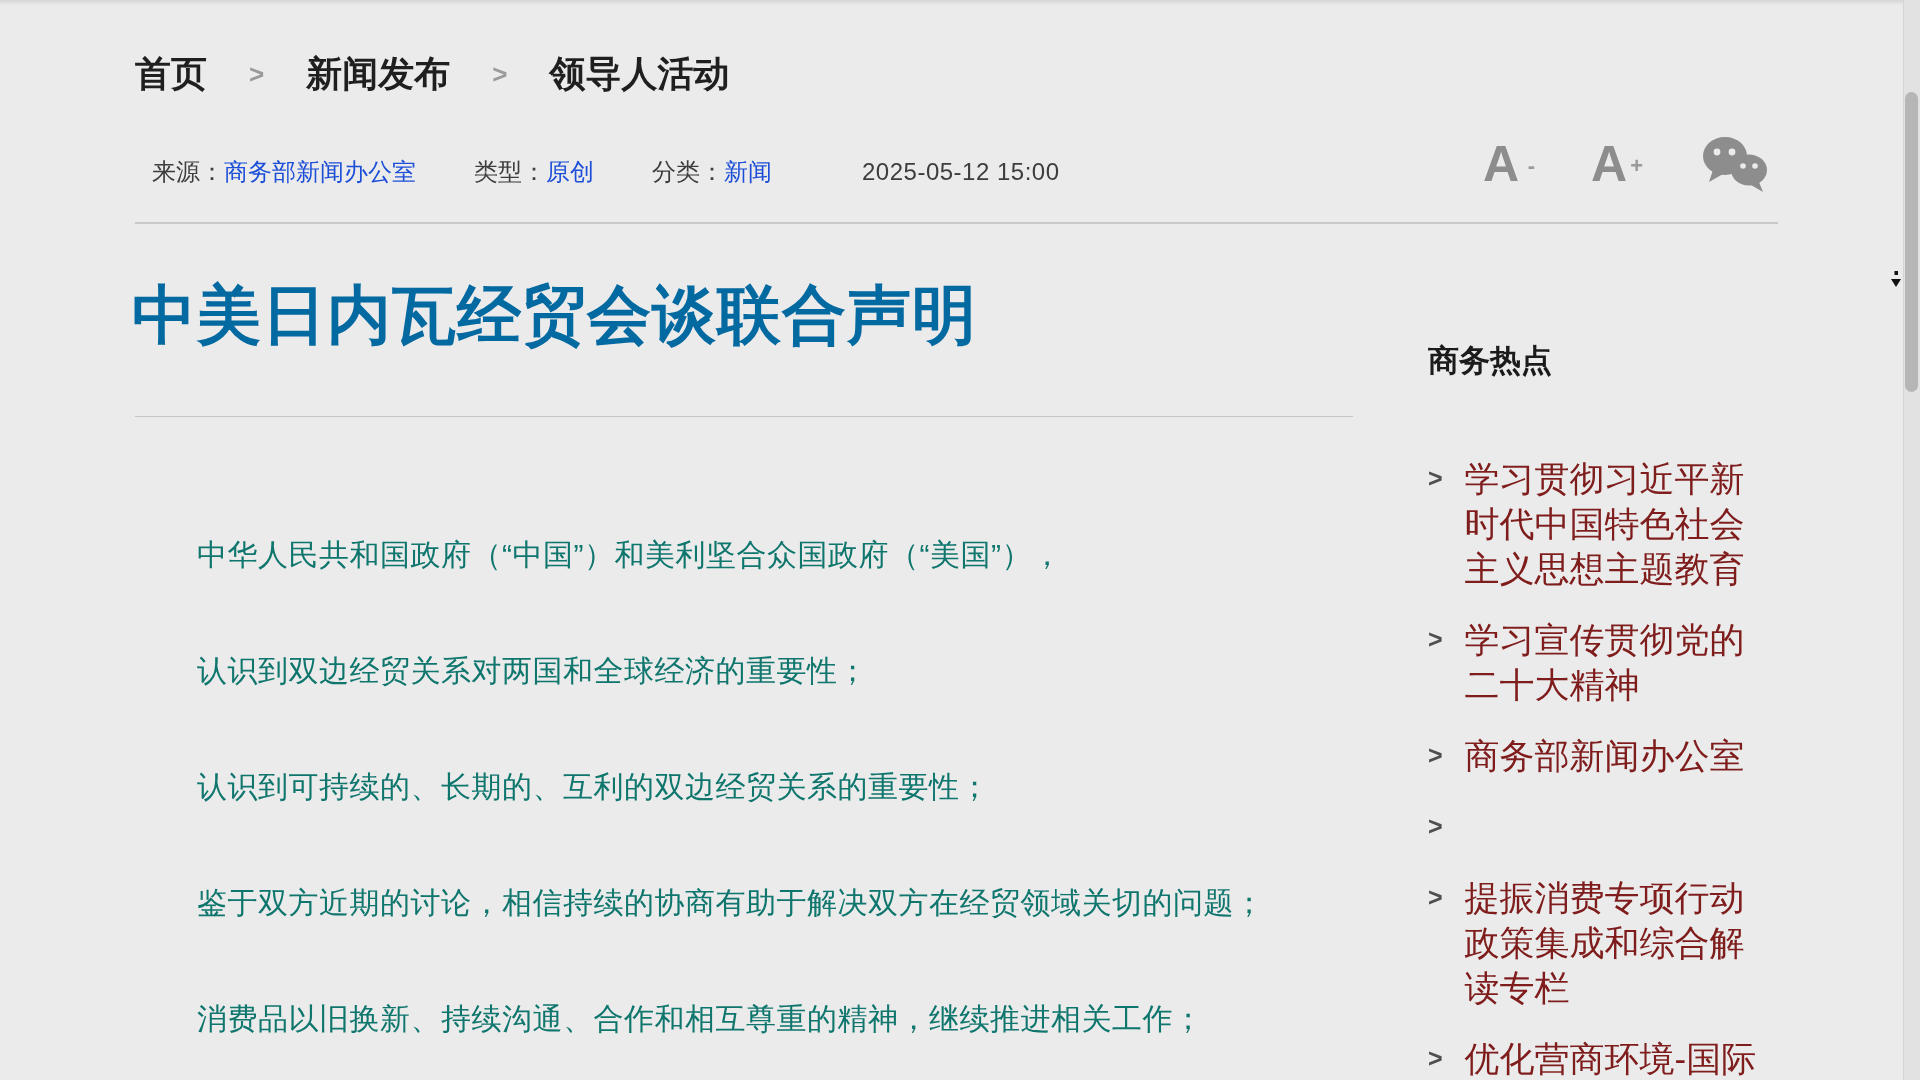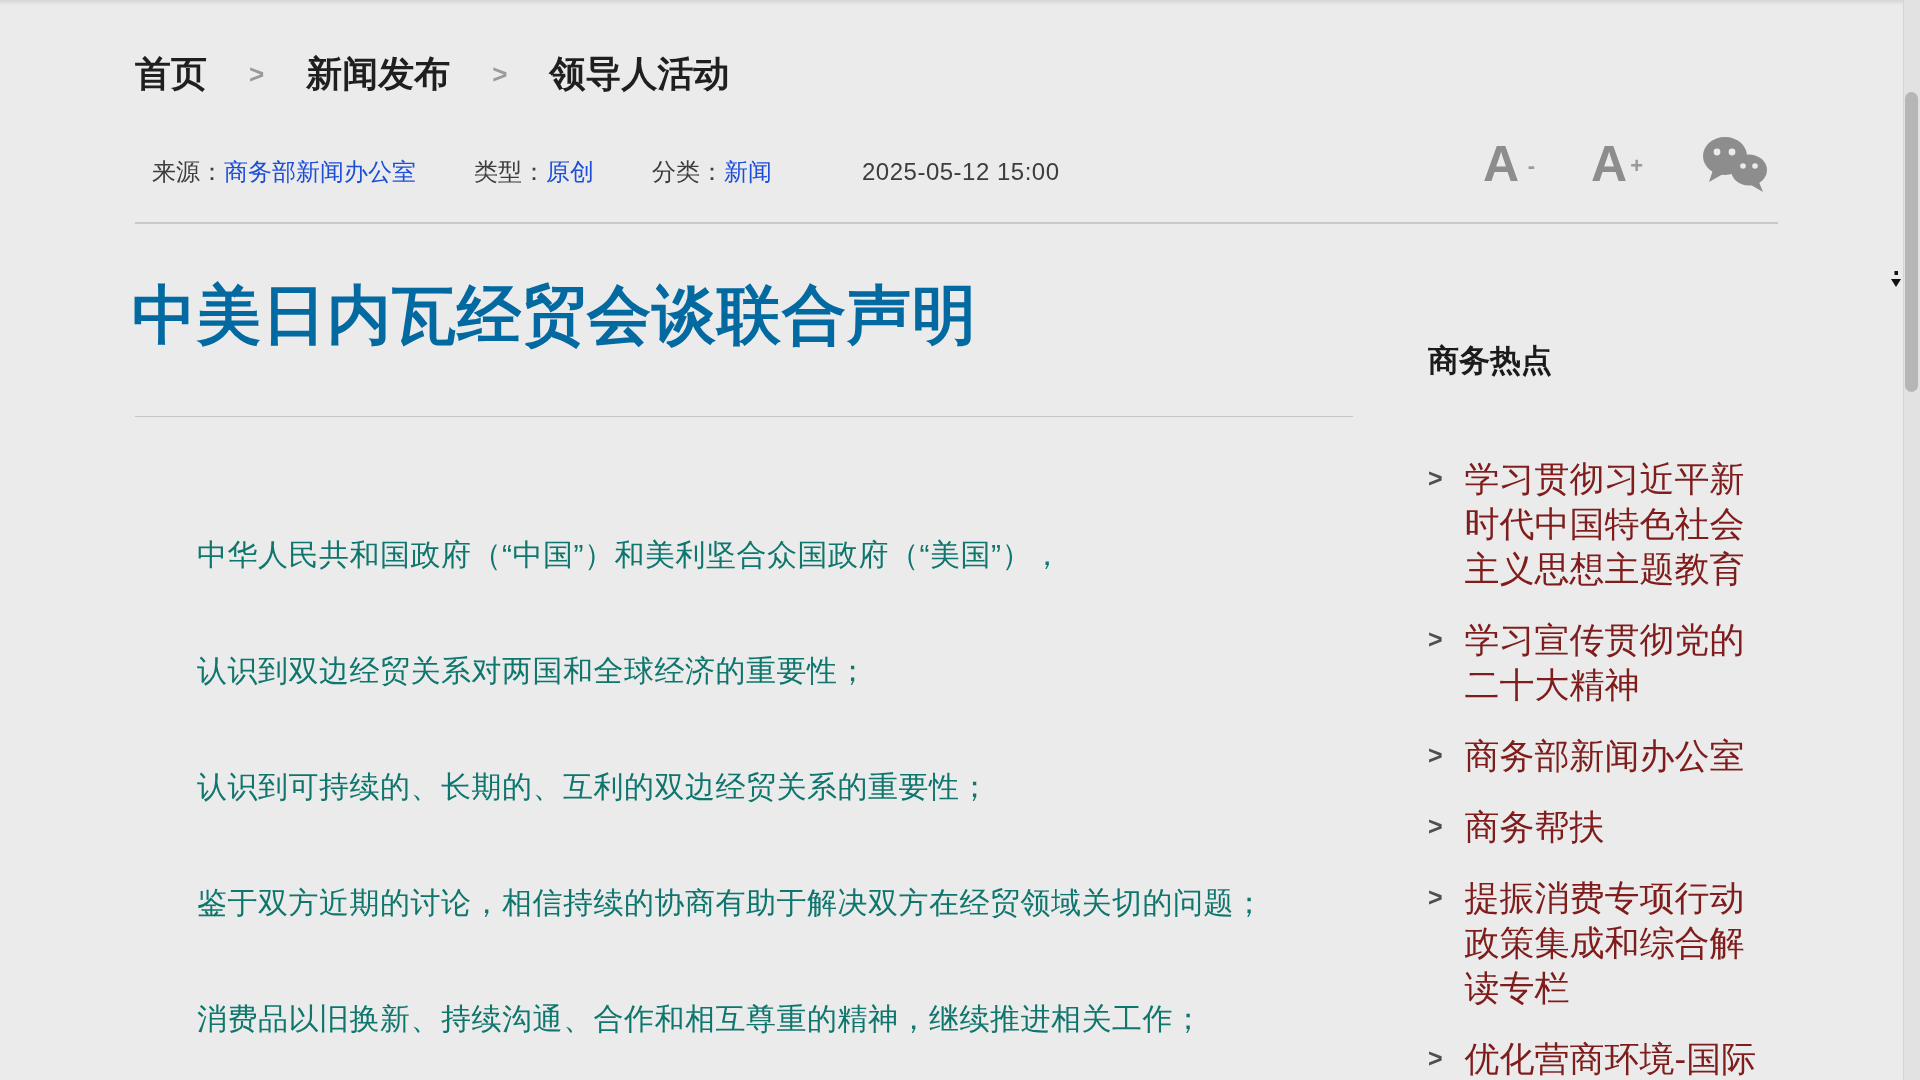--- a/index.html
+++ b/index.html
@@ -165,21 +165,20 @@
   <div class="hot-item">
     <span class="chevron">&gt;</span>
     <span class="hot-label">学习宣传贯彻党的二十大精神</span>
   </div>
   <div class="hot-item">
     <span class="chevron">&gt;</span>
     <span class="hot-label">商务部新闻办公室</span>
   </div>
   <div class="hot-item">
     <span class="chevron">&gt;</span>
-    <span class="hot-label">商务帮扶</span>
   </div>
   <div class="hot-item">
     <span class="chevron">&gt;</span>
     <span class="hot-label">提振消费专项行动 政策集成和综合解读专栏</span>
   </div>
   <div class="hot-item">
     <span class="chevron">&gt;</span>
     <span class="hot-label">优化营商环境-国际贸易专题</span>
   </div>
 </aside>

